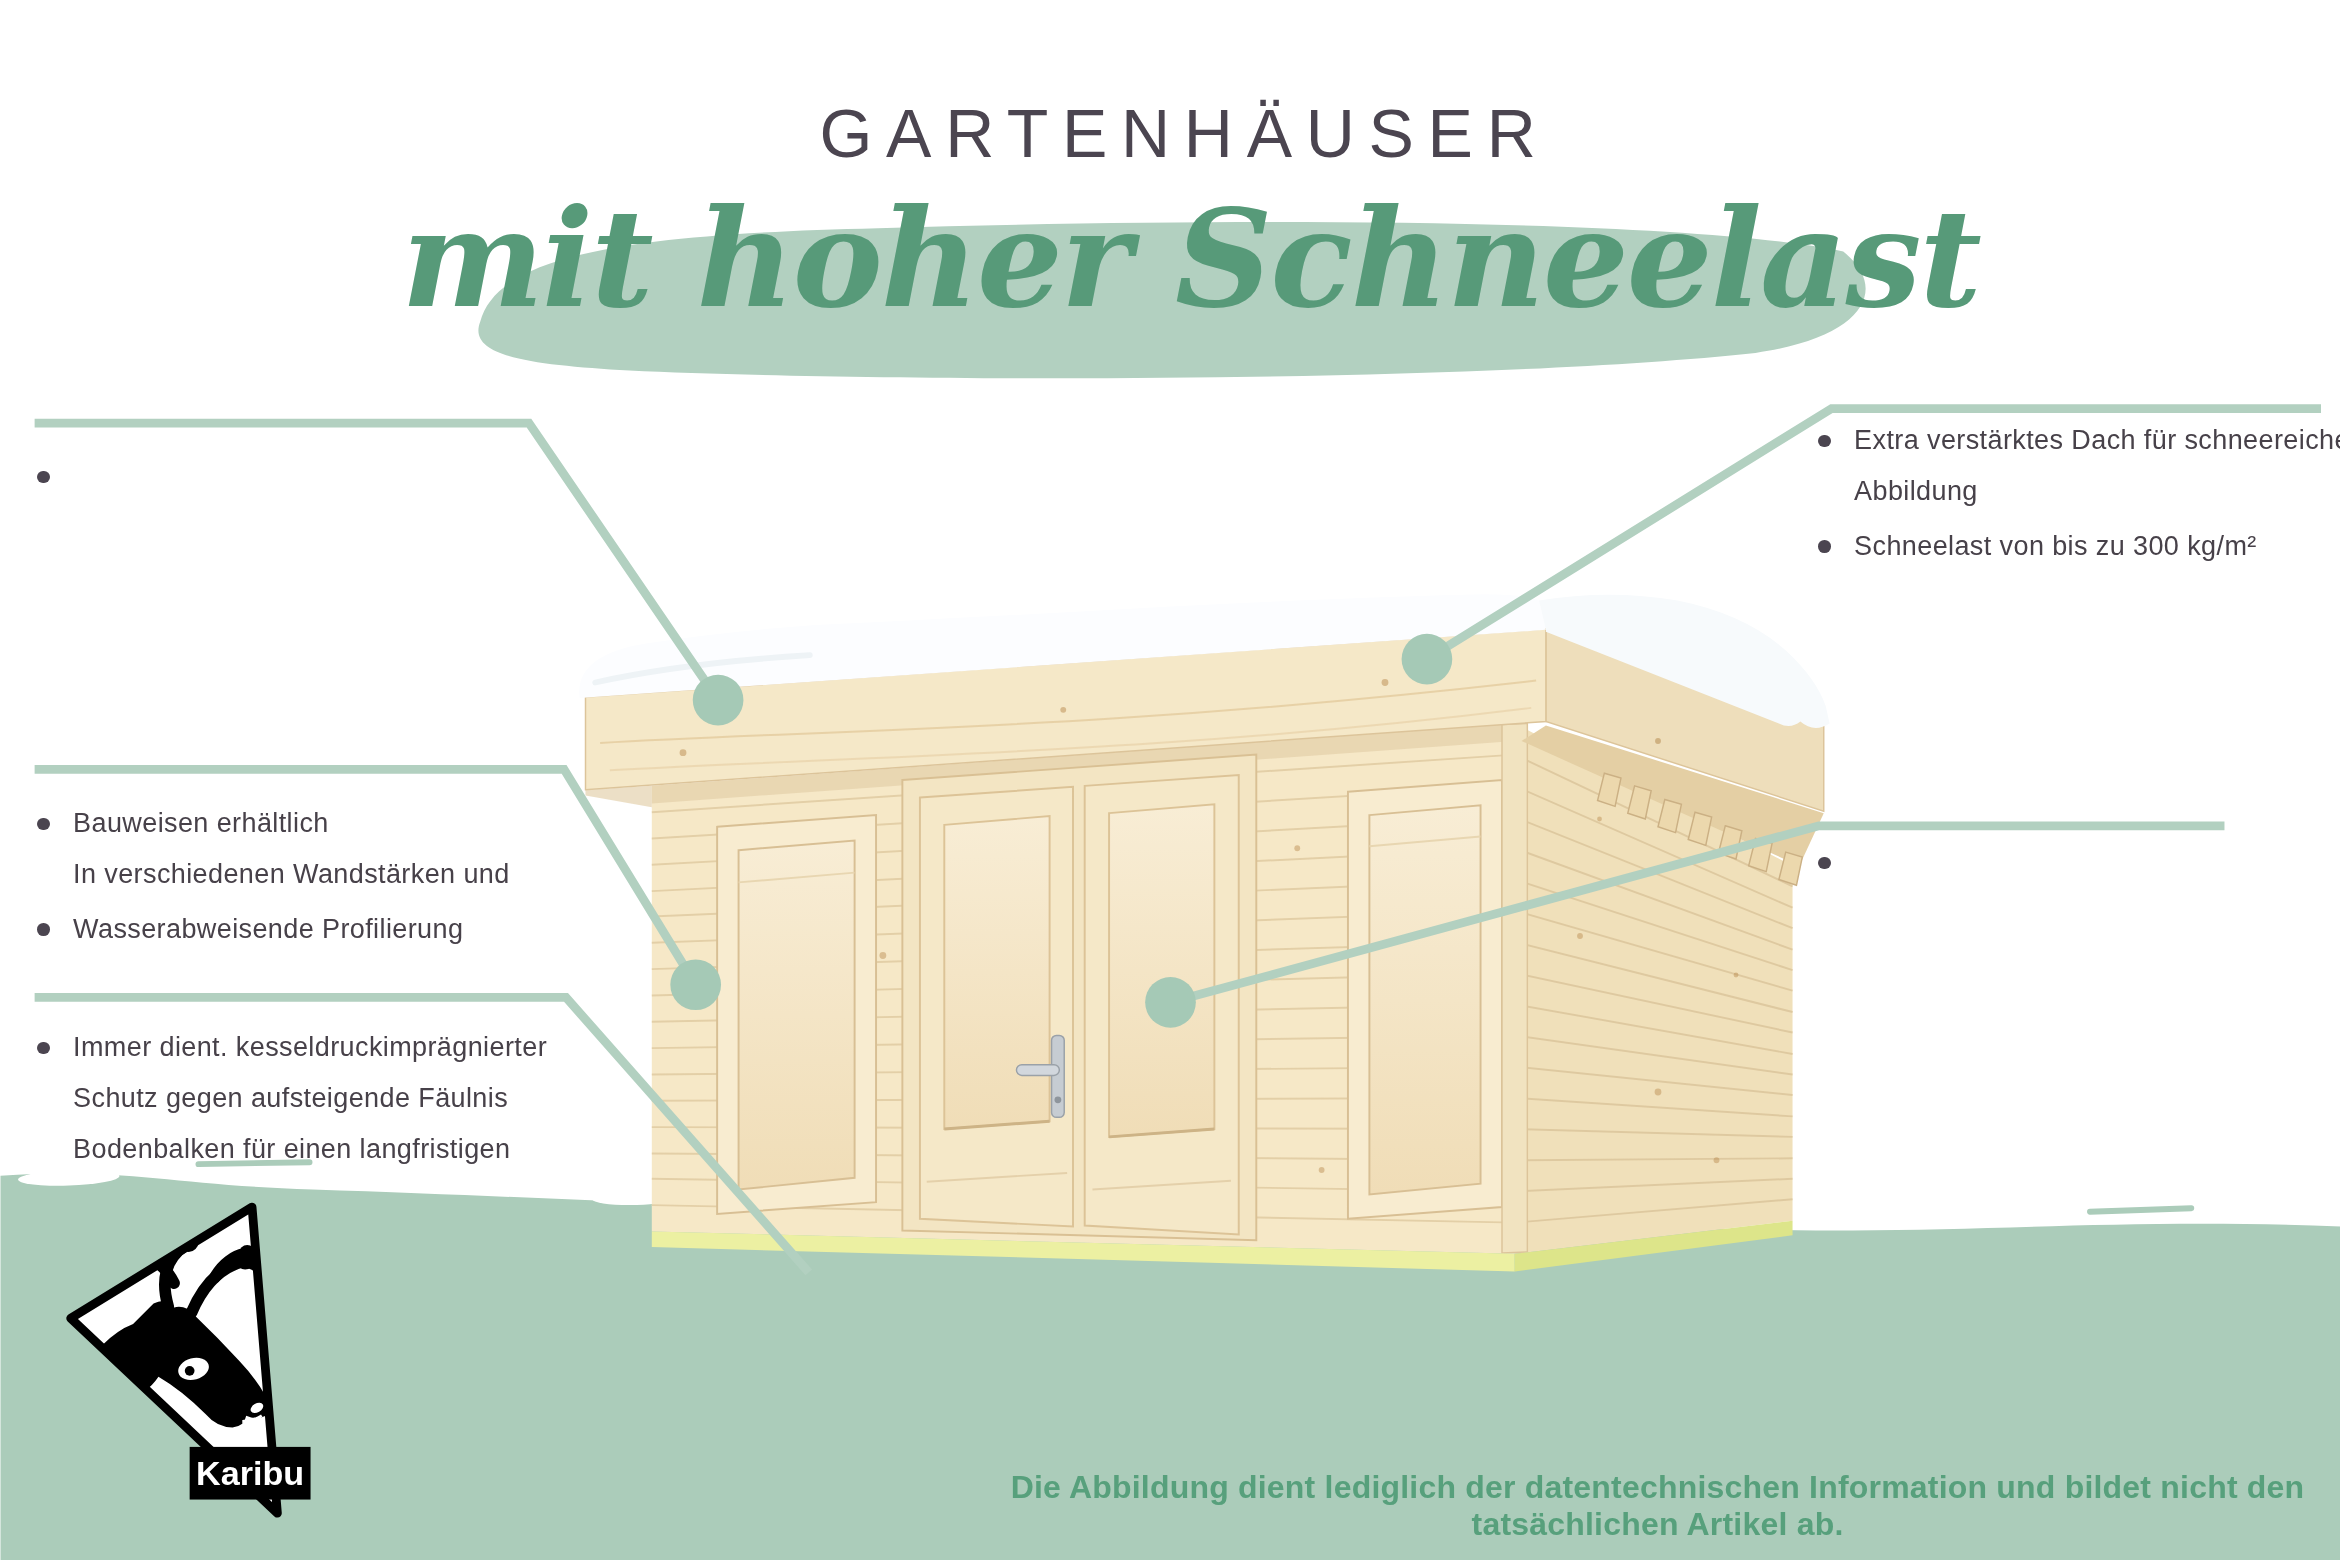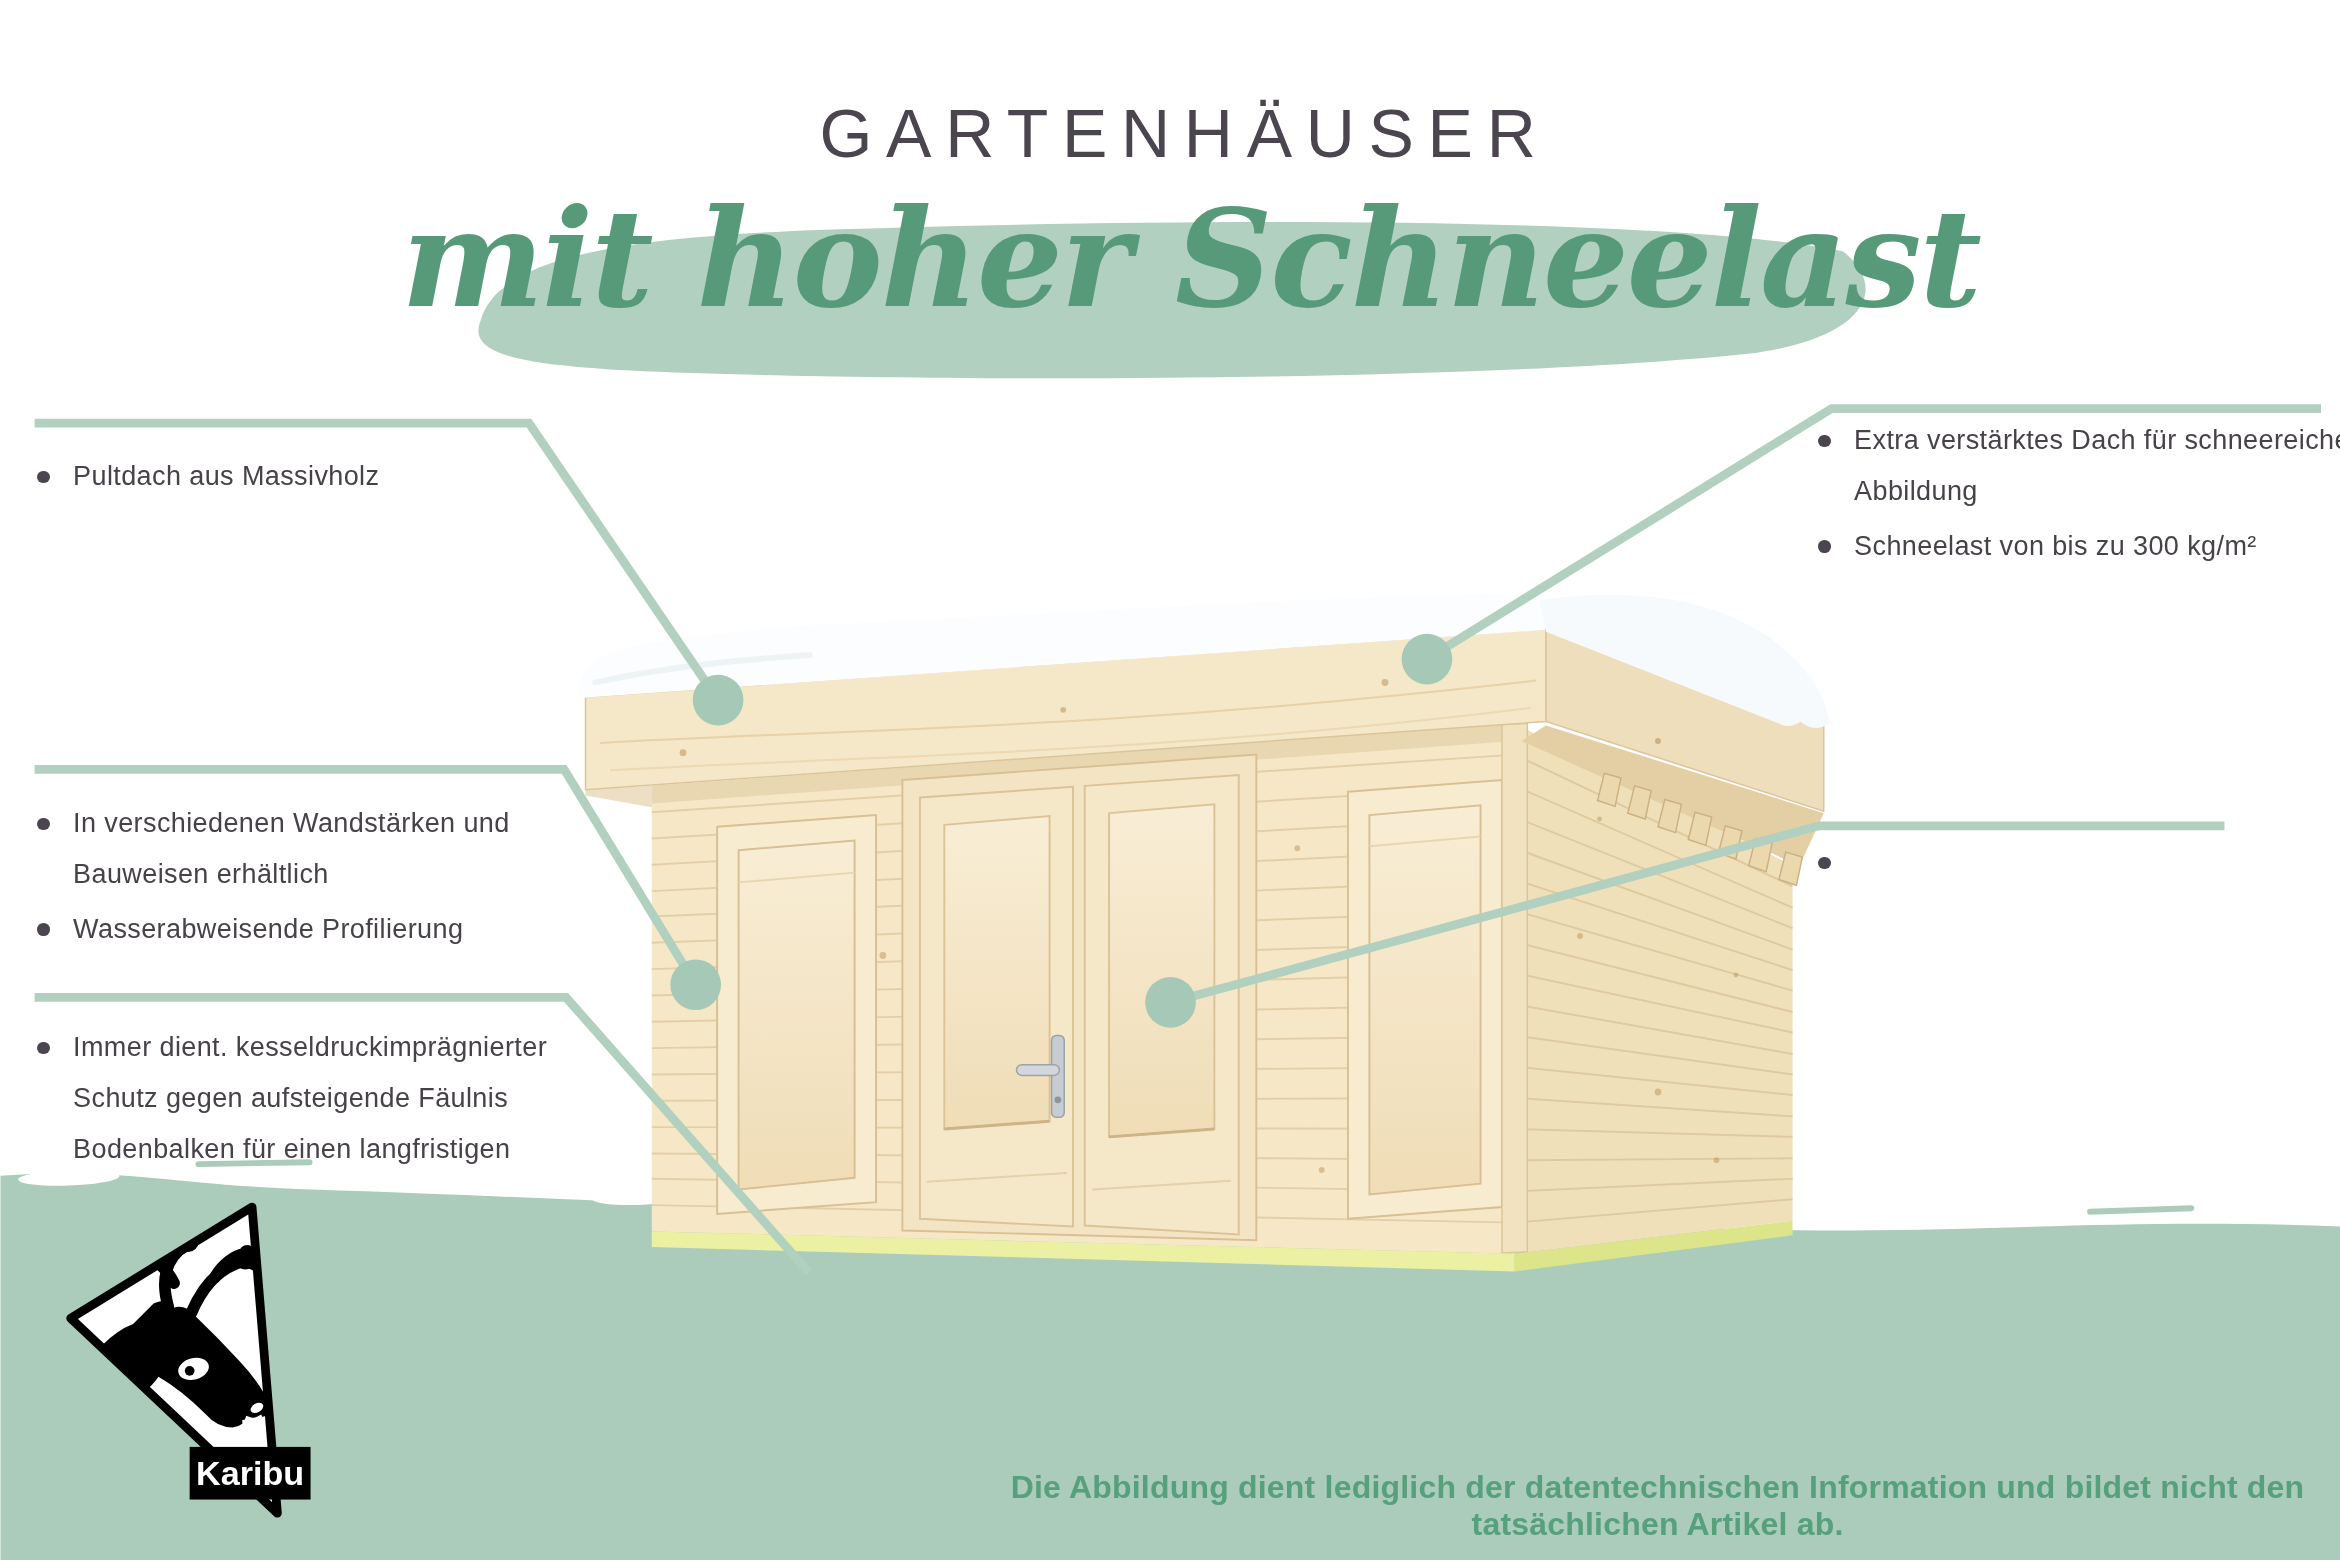--- a/index.html
+++ b/index.html
@@ -237,32 +237,29 @@
     <text x="256" y="1523" text-anchor="middle" font-family="Liberation Sans, sans-serif" font-size="35" font-weight="700" fill="#ffffff">Karibu</text>
   </g>
 </svg>
 
 <h1 class="abs title" style="margin:0;">GARTENHÄUSER</h1>
 <div class="abs subtitle">mit hoher Schneelast</div>
 
 <div class="callout co-left-top">
   <div class="item">
     <span class="bullet"></span>
-    <div class="lines">
-      <div>Pultdach aus Massivholz</div>
-    </div>
   </div>
 </div>
 
 <div class="callout co-left-mid">
   <div class="item">
     <span class="bullet"></span>
     <div class="lines">
+      <div>Bauweisen erhältlich</div>
       <div>In verschiedenen Wandstärken und</div>
-      <div>Bauweisen erhältlich</div>
     </div>
   </div>
   <div class="item">
     <span class="bullet"></span>
     <div class="lines">
       <div>Wasserabweisende Profilierung</div>
     </div>
   </div>
 </div>
 

